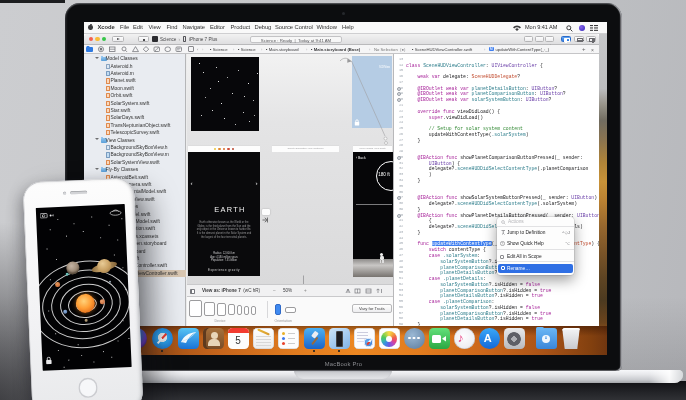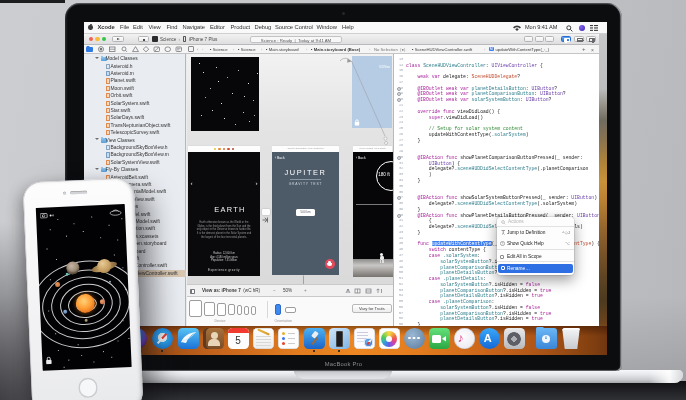--- a/index.html
+++ b/index.html
@@ -444,31 +444,20 @@
         <div class="sbtitle" style="left:1.5px;width:72px;"><span class="d" style="background:#e8c53a;"></span><span class="d" style="background:#e2892e;"></span><span class="d" style="background:#d96c2c;"></span><span class="d" style="background:#d14b38;"></span><span class="d" style="background:#b8442e;"></span></div>
         <div class="sbtitle txt" style="left:85.5px;width:67px;">Gravity Simulation View Controller</div>
         <div class="sbtitle txt" style="left:166.5px;width:39px;">Inner Images View Contr</div>
         <div class="abs" id="sc-earth">
           <div style="position:absolute;left:2.5px;top:27.5px;color:#eee;font-size:6.2px;">‹</div>
           <div style="position:absolute;right:2.5px;top:27.5px;color:#eee;font-size:6.2px;">›</div>
           <div style="position:absolute;left:0;top:53px;width:84px;text-align:center;color:#f4f4f4;font-size:7.4px;letter-spacing:1.3px;font-weight:300;">EARTH</div>
           <div style="position:absolute;left:8.5px;top:69px;width:55px;color:#9a9a9c;font-size:2.6px;line-height:3.7px;text-align:center;">Earth otherwise known as the World or the Globe, is the third planet from the Sun and the only object in the Universe known to harbor life. It is the densest planet in the Solar System and the largest of the four terrestrial planets.</div>
           <div style="position:absolute;left:0;top:100px;width:72px;color:#c8c8ca;font-size:2.6px;line-height:3.6px;text-align:center;">Radius: 12,000 km<br>Age: 4,580 million years<br>Population: 7.35 billion</div>
           <div style="position:absolute;left:0;top:116px;width:72px;text-align:center;color:#d8d8d8;font-size:2.9px;letter-spacing:.45px;">Experience gravity</div>
-        </div>
-        <div class="abs" id="sc-jup">
-          <div style="position:absolute;left:3px;top:4px;color:#fff;font-size:3.4px;">‹ Back</div>
-          <div style="position:absolute;left:0;top:16px;width:67px;text-align:center;color:#fff;font-size:7.4px;letter-spacing:1.6px;font-weight:300;">JUPITER</div>
-          <div style="position:absolute;left:18px;top:27.5px;width:31px;height:.4px;background:#8a98a6;"></div>
-          <div style="position:absolute;left:0;top:30px;width:67px;text-align:center;color:#cdd5dc;font-size:3.4px;letter-spacing:.8px;">GRAVITY TEST</div>
-          <div style="position:absolute;left:24px;top:57px;width:19px;height:7px;background:#fff;border-radius:1.6px;color:#556;font-size:3px;text-align:center;line-height:7px;">500 km</div>
-          <div style="position:absolute;left:53px;top:107px;width:9.6px;height:9.6px;border-radius:50%;background:#e2495c;">
-            <div style="position:absolute;left:3.4px;top:2px;width:2.8px;height:4px;background:#fff;border-radius:1.4px 1.4px 0 0;"></div>
-            <div style="position:absolute;left:2.2px;top:4.5px;width:5.2px;height:2.6px;border:.6px solid #fff;border-top:none;border-radius:0 0 2.6px 2.6px;"></div>
-          </div>
         </div>
         <div class="abs" id="sc-s3">
           <div style="position:absolute;left:3px;top:4px;color:#fff;font-size:3.4px;">‹ Back</div>
           <div style="position:absolute;left:23px;top:9px;width:30px;height:30px;border:.8px solid #fff;border-radius:50%;"></div>
           <div style="position:absolute;left:21px;top:20.5px;width:20px;text-align:center;color:#fff;font-size:4.6px;">180 ft</div>
           <div style="position:absolute;left:3px;top:52px;width:36px;height:.4px;background:#7a7a7c;"></div>
           <div style="position:absolute;left:0;bottom:0;width:40px;height:18px;background:linear-gradient(#8d8b89,#c9c7c5 35%,#77736f);"></div>
           <div style="position:absolute;left:26px;bottom:14px;width:6px;height:10px;">
             <div style="position:absolute;left:1.4px;top:0;width:3px;height:3px;border-radius:50%;background:#f2f2f2;"></div>
             <div style="position:absolute;left:.6px;top:2.6px;width:4.6px;height:4.6px;border-radius:1.4px;background:#e8e8e8;"></div>

